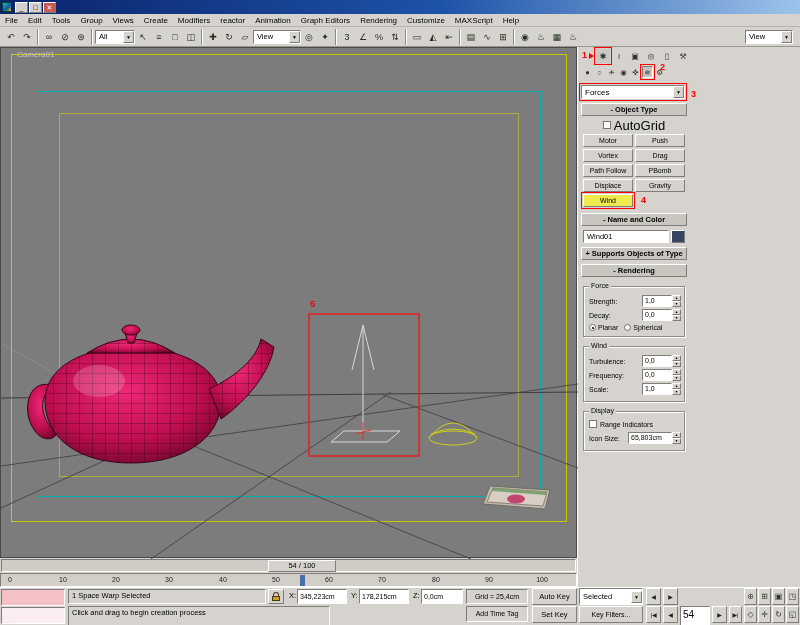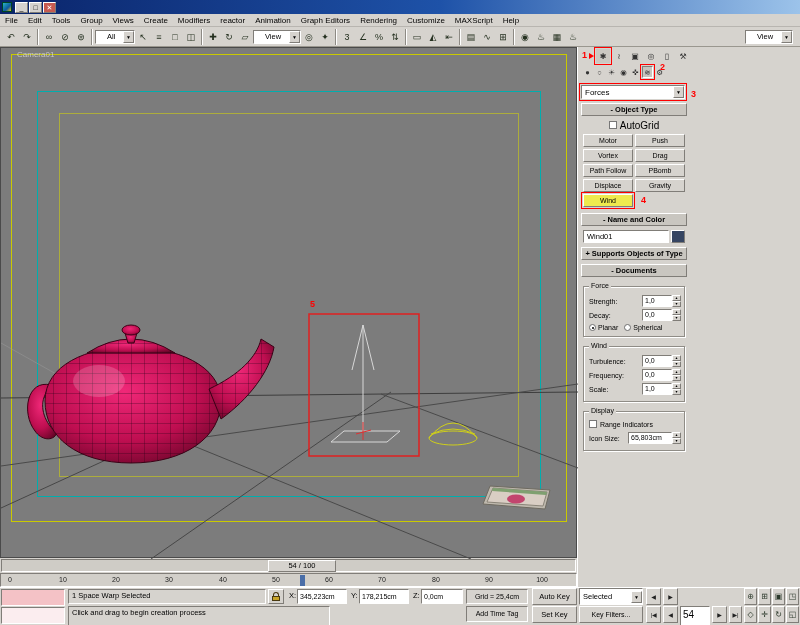--- a/index.html
+++ b/index.html
@@ -31,21 +31,21 @@
   .mi { font-size:8px; padding:0 5px; white-space:nowrap; }
 
   
   .toolbar { position:absolute; left:0; top:27px; width:800px; height:20px;
     background:#D6D3CE; display:flex; align-items:center; padding:0 3px;
     border-bottom:1px solid #9a978f; }
   .tbtn { width:16px; height:16px; display:flex; align-items:center; justify-content:center;
     font-size:9px; color:#24301f; flex:none; }
   .tsep { width:2px; height:16px; margin:0 2px; border-left:1px solid #8d8a84; border-right:1px solid #fff; flex:none; }
   .tdd { height:14px; display:flex; align-items:center; background:#fff; flex:none;
-    font-size:7.5px; padding-left:11px; position:relative; }
+    font-size:7.5px; padding-left:3px; position:relative; }
   .tdd b { font-weight:normal; flex:1; }
   .dda { width:11px; height:12px; background:#D6D3CE; font-size:5px; line-height:11px;
     text-align:center; font-style:normal; flex:none; }
   .tspacer { flex:1; }
 
   
   .viewport { position:absolute; left:0; top:47px; width:577px; height:511px;
     background:#7C7C7C; border:1px solid #4a4a4a; }
   .vp-label { position:absolute; left:4px; top:2px; font-size:8px; color:#C9C9C9; z-index:30;margin-left:12px; }
   .frame { position:absolute; pointer-events:none; z-index:5; }
@@ -66,21 +66,21 @@
     font-size:7.5px; color:#333; border:1px solid transparent; }
   .cp-cat.active { background:#C8C5BF; border:1px solid; border-color:#807D78 #fff #fff #807D78; }
   .cp-dd-row { margin:5px 0 0 3px; width:104px; position:relative; }
   .cp-dd { width:104px; height:14px; display:flex; align-items:center; background:#fff;
     font-size:8px; padding-left:3px; border:1px solid; border-color:#807D78 #fff #fff #807D78; }
   .cp-dd b { font-weight:normal; flex:1; }
   .cp-col { width:110px; margin-left:1px; }
   .rollout-hdr { height:13px; margin:4px 2px 0; background:#C9C6C0; font-size:7.5px; font-weight:bold;
     text-align:center; line-height:11px; border:1px solid; border-color:#fff #807D78 #807D78 #fff; }
   .ot-body { padding:3px 0 2px; }
-  .cb-row { display:flex; align-items:center; justify-content:center; gap:3px; font-size:10px; height:12px; }
+  .cb-row { display:flex; align-items:center; justify-content:center; gap:3px; font-size:13px; height:12px; }
   .cbx { width:8px; height:8px; background:#fff; border:1px solid #777; flex:none; }
   .btn-grid { display:grid; grid-template-columns:50px 50px; gap:2px; justify-content:center;
     margin-top:3px; position:relative; }
   .mxbtn { height:13px; background:#D6D3CE; font-size:7px; line-height:11px; text-align:center;
     overflow:hidden; white-space:nowrap; }
   .mxbtn.wind { background:#EFEA4E; }
   .name-row { display:flex; gap:2px; margin:4px 4px 2px; }
   .namefld { flex:1; height:13px; background:#fff; font-size:7.5px; line-height:11px; padding-left:3px; }
   .swatch { width:14px; height:13px; background:#364562; flex:none; }
   .grp { position:relative; margin:9px 4px 0; border:1px solid #8f8c86;
@@ -338,21 +338,21 @@
       </div>
 
       <div class="rollout-hdr">- Name and Color</div>
       <div class="name-row">
         <span class="namefld sunken">Wind01</span>
         <span class="swatch raised"></span>
       </div>
 
       <div class="rollout-hdr">+ Supports Objects of Type</div>
 
-      <div class="rollout-hdr">- Documents</div>
+      <div class="rollout-hdr">- Rendering</div>
 
       <div class="grp">
         <span class="grp-title">Force</span>
         <div class="prow">
           <span class="plabel">Strength:</span>
           <span class="spinner">
             <span class="spinfld sunken">1,0</span>
             <span class="sparrows">
                 <i class="raised">▴</i>
                 <i class="raised">▾</i>

